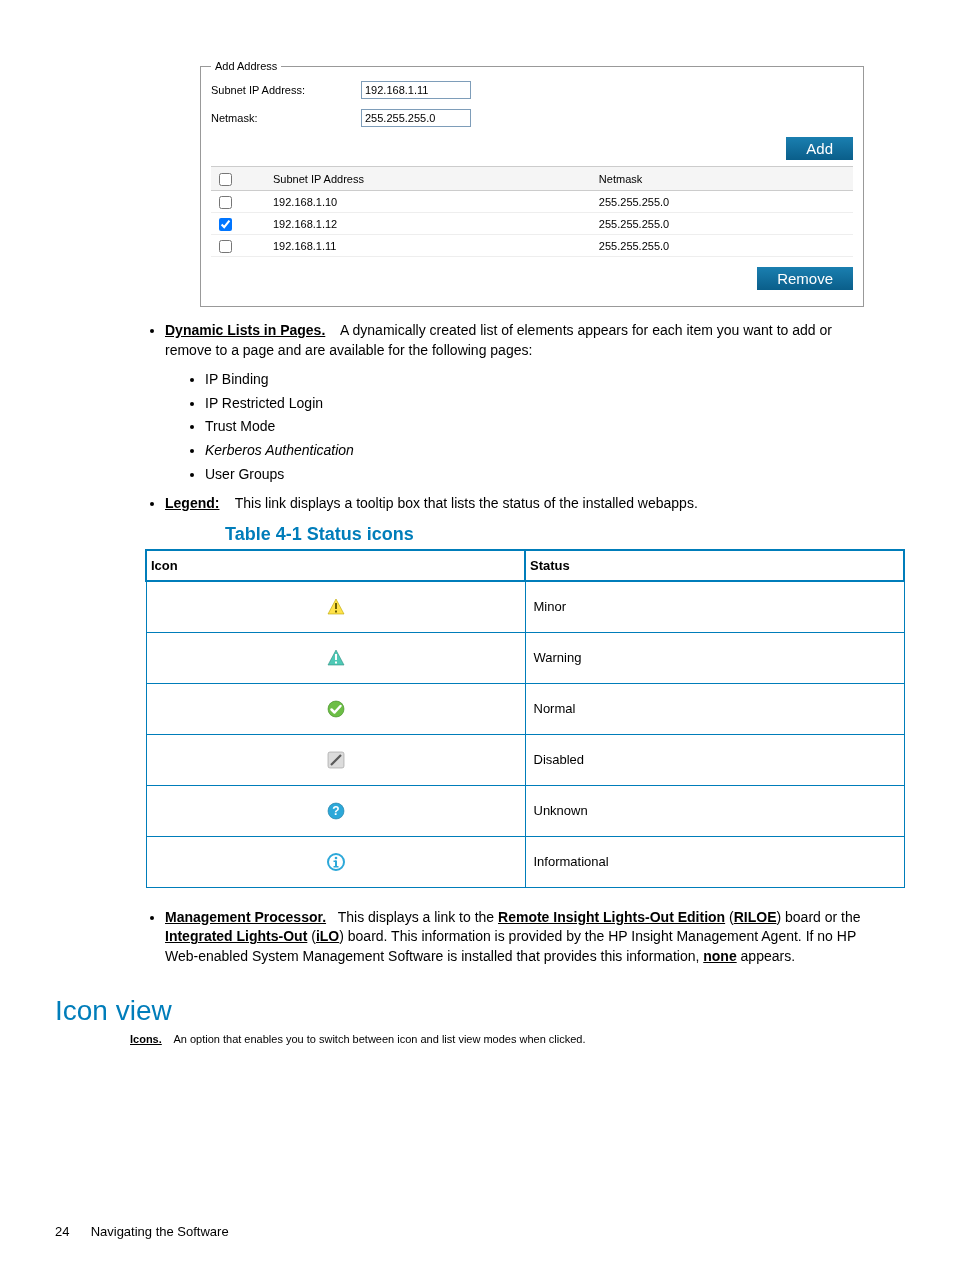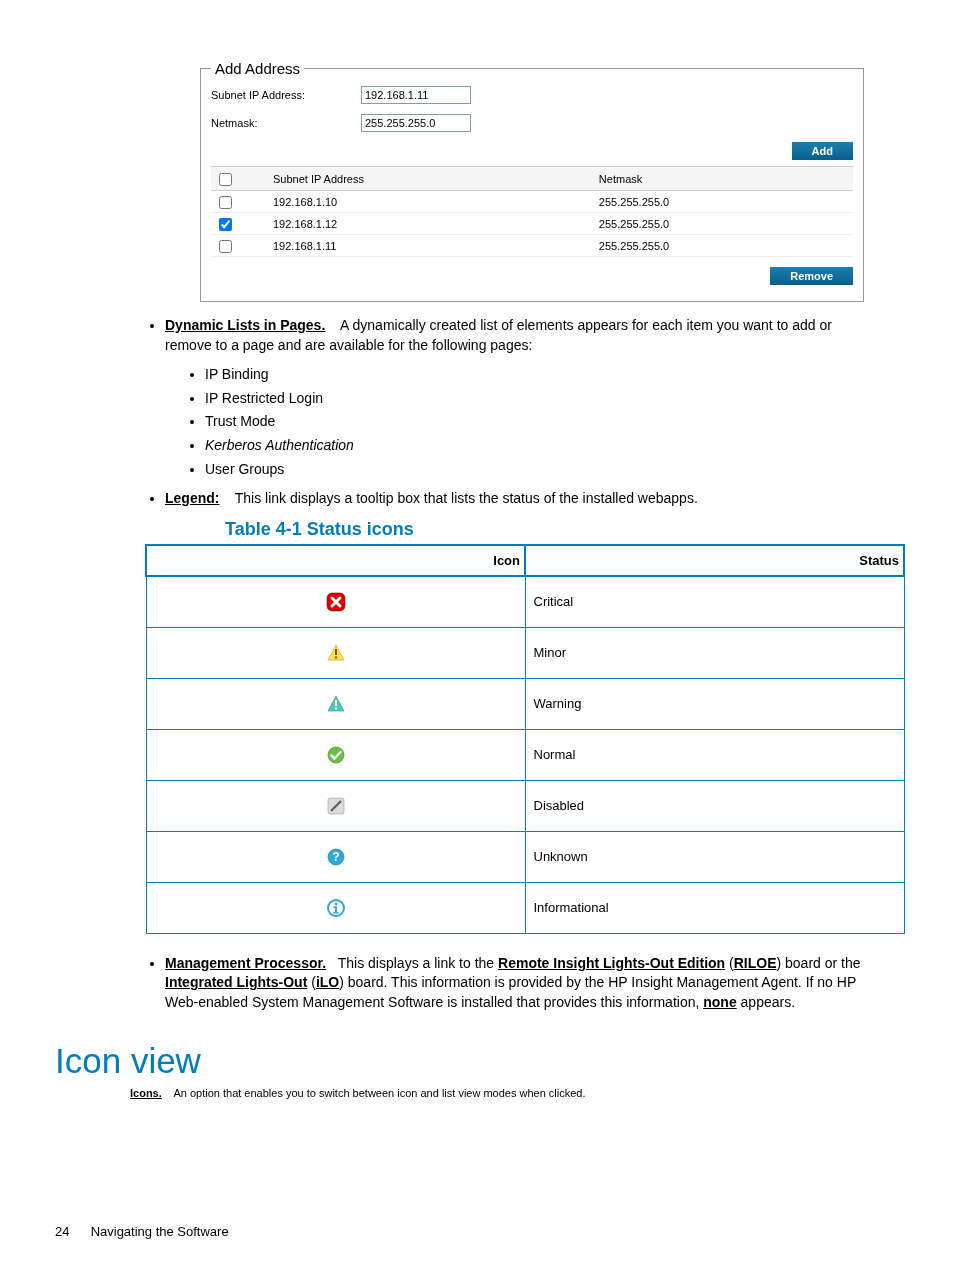--- a/index.html
+++ b/index.html
@@ -19,37 +19,37 @@
     position: relative;
   }
   
   fieldset.add-address {
     margin: 0 0 0 145px;
     border: 1px solid #999;
     padding: 6px 10px 10px 10px;
     font-size: 11px;
   }
   fieldset.add-address legend {
-    font-size: 15px;
+    font-size: 11px;
     padding: 0 4px;
     color: #000;
   }
   .form-row { display: flex; align-items: center; margin: 3px 0 10px 0; }
   .form-row label { width: 150px; font-size: 11px; }
   .form-row input[type="text"] {
     width: 110px; height: 18px; font-size: 11px; padding: 1px 3px;
     border: 1px solid #7E9DB9; box-sizing: border-box;
   }
   .btn-row-right { text-align: right; margin: 2px 0 6px 0; }
   .hp-btn {
     display: inline-block;
     background: linear-gradient(#1a7fb0,#0a5e8a);
     color: #fff;
-    font-size: 11px;
-    font-weight: bold;
+    font-size: 15px;
+    font-weight: normal;
     border: none;
     padding: 3px 20px;
     cursor: pointer;
   }
   table.ip-table {
     width: 100%;
     border-collapse: collapse;
     font-size: 11px;
   }
   table.ip-table th {
@@ -87,38 +87,38 @@
 
   
   table.status-table {
     width: 760px;
     margin-left: 0;
     border-collapse: collapse;
     font-size: 13px;
   }
   table.status-table th {
     border: 2px solid #007DBA;
-    text-align: right;
+    text-align: left;
     font-weight: bold;
     padding: 7px 4px;
     font-size: 13px;
   }
   table.status-table td {
     border: 1px solid #007DBA;
     padding: 7px 8px;
     vertical-align: middle;
   }
   table.status-table td.icon-cell { width: 50%; text-align: center; height: 36px; }
   table.status-table td.status-cell { width: 50%; text-align: left; }
 
   
   h2.section-h {
     color: #007DBA;
     font-weight: normal;
-    font-size: 35px;
+    font-size: 28px;
     margin: 28px 0 6px 0;
   }
 
   .footer {
     position: absolute;
     bottom: 32px;
     left: 55px;
     font-size: 13px;
   }
   .footer .pn { display: inline-block; width: 32px; }
@@ -245,26 +245,20 @@
     <table class="status-table">
       <thead>
         <tr>
           <th>Icon</th>
           <th>Status</th>
         </tr>
       </thead>
       <tbody>
         <tr>
           <td class="icon-cell"><svg class="sicon" viewBox="0 0 20 20">
-                <use href="#ico-critical"></use>
-              </svg></td>
-          <td class="status-cell">Critical</td>
-        </tr>
-        <tr>
-          <td class="icon-cell"><svg class="sicon" viewBox="0 0 20 20">
                 <use href="#ico-minor"></use>
               </svg></td>
           <td class="status-cell">Minor</td>
         </tr>
         <tr>
           <td class="icon-cell"><svg class="sicon" viewBox="0 0 20 20">
                 <use href="#ico-warning"></use>
               </svg></td>
           <td class="status-cell">Warning</td>
         </tr>

